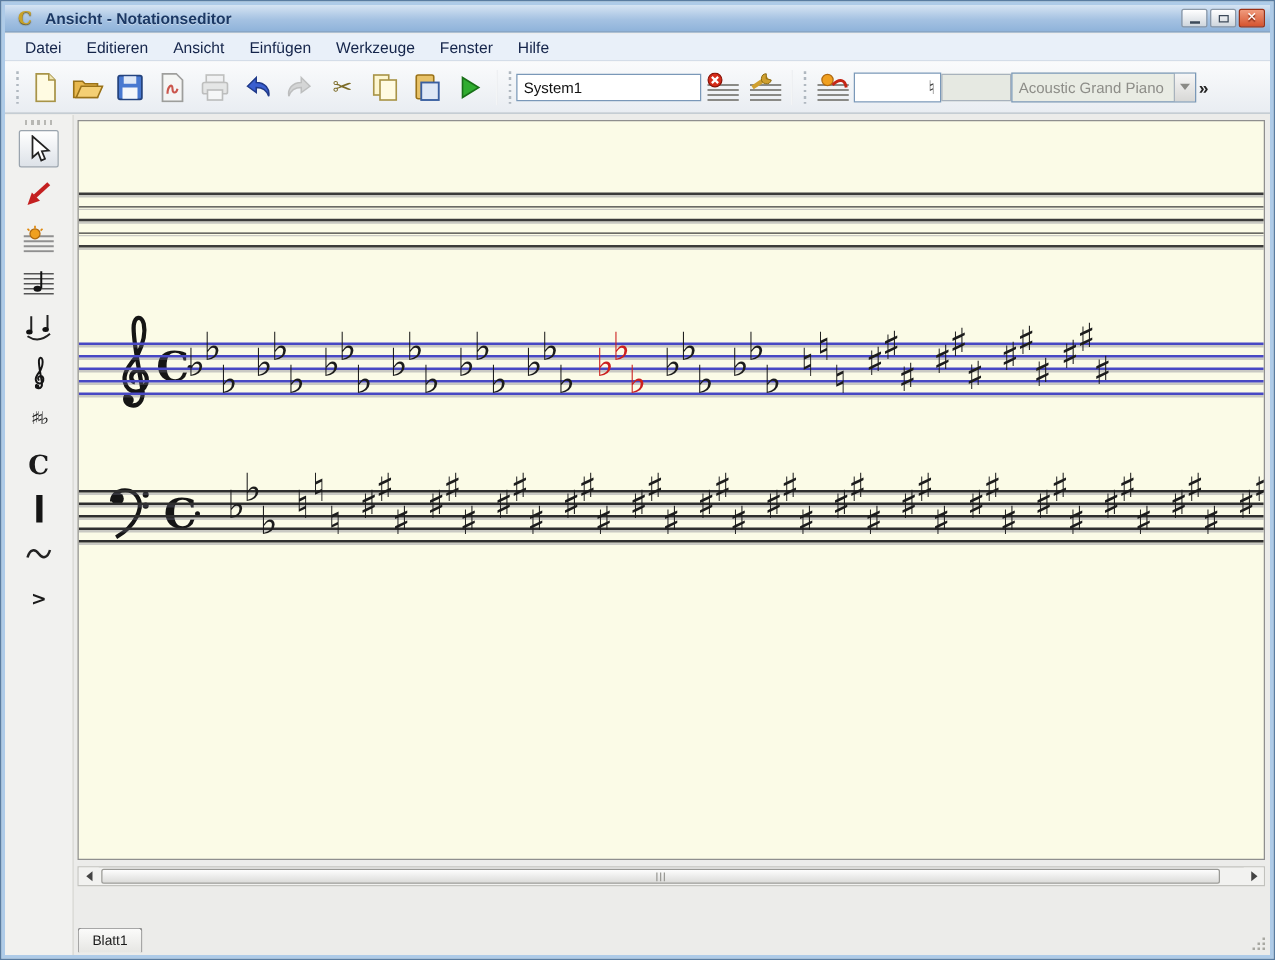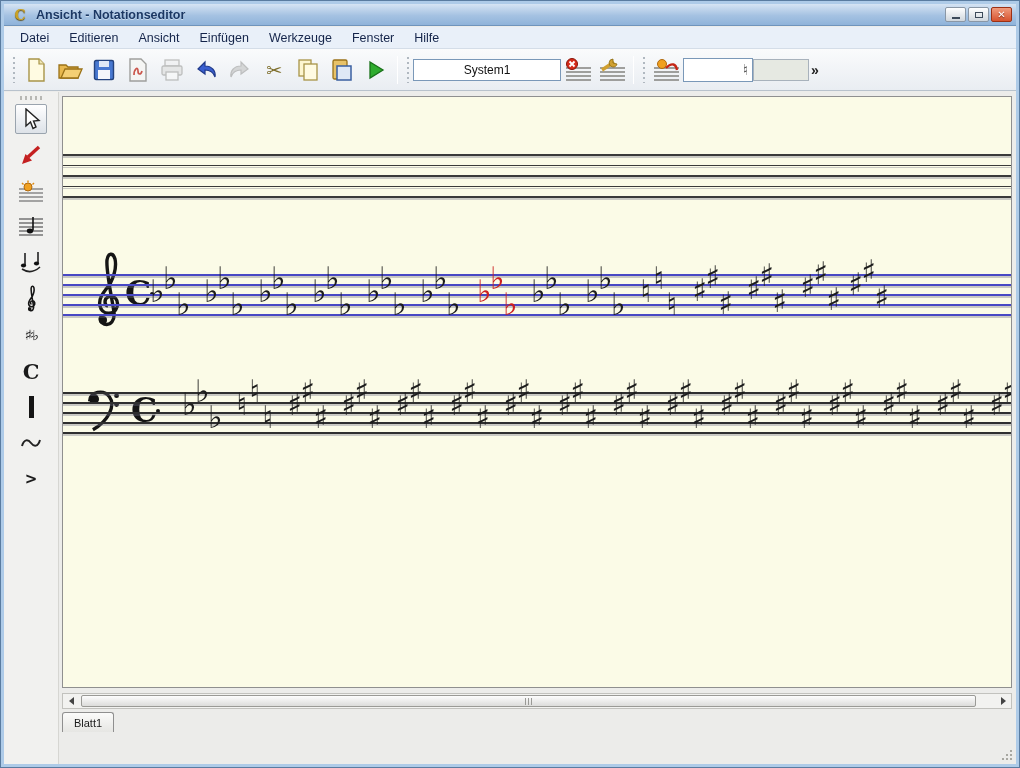--- a/index.html
+++ b/index.html
@@ -29,21 +29,21 @@
   .toolbar{position:absolute;left:3px;top:48px;right:3px;height:42px;
     background:linear-gradient(#fafbfc,#e9edf2);border-bottom:1px solid #b8c2cc;
     display:flex;align-items:center;padding:0 4px;}
   .tb-grip{width:5px;height:26px;margin:0 3px;
     background:repeating-linear-gradient(#b0b8c0 0 2px,transparent 2px 5px);
     background-size:2px 100%;background-repeat:repeat-y;background-position:center;}
   .tb-sep{width:1px;height:28px;background:#c3cad2;border-right:1px solid #fff;margin:0 4px;}
   .tb-btn{width:34px;height:30px;display:flex;align-items:center;justify-content:center;border-radius:3px;}
   .tb-btn.disabled{opacity:.5;}
   .tb-input{height:22px;border:1px solid #7a98b8;background:#fff;font-size:12px;padding:2px 5px;color:#111;}
-  #system-input{width:148px;text-align:center;}
+  #system-input{width:148px;}
   #midi-input{width:56px;background:#e6e9e2;border-color:#a8b2bc;}
   .voice-combo{width:70px;height:24px;border:1px solid #7a98b8;background:#fff;display:flex;
     align-items:center;justify-content:flex-end;padding-right:4px;color:#444;
     font-family:"DejaVu Sans",sans-serif;font-size:15px;}
   .inst-combo{width:148px;height:24px;border:1px solid #7a98b8;background:#e9ece4;display:flex;align-items:center;}
   .inst-text{flex:1;font-size:12px;color:#8d8d88;padding-left:5px;white-space:nowrap;overflow:hidden;}
   .inst-arrow-btn{width:17px;height:100%;border-left:1px solid #a8b2bc;
     background:linear-gradient(#f6f6f6,#d8d8d6);display:flex;align-items:center;justify-content:center;}
   .arrow-down{width:0;height:0;border-left:4px solid transparent;border-right:4px solid transparent;border-top:5px solid #8a8a86;}
   .tb-overflow{margin-left:2px;font-size:14px;font-weight:bold;color:#222;}
@@ -226,20 +226,26 @@
             <line x1="2" y1="22" x2="27" y2="22"></line>
         </g>
         <circle cx="10" cy="6" r="4.5" fill="#f0a020" stroke="#b06a10" stroke-width="1"></circle>
         <path d="M14 10 C20 4 24 6 25 12" fill="none" stroke="#c42616" stroke-width="2.4"></path>
       </svg>
     </span>
     <span class="voice-combo">
       <span>♮</span>
     </span>
     <input class="tb-input" id="midi-input" disabled="" value="" style="">
+    <span class="inst-combo">
+      <span class="inst-text">Acoustic Grand Piano</span>
+      <span class="inst-arrow-btn">
+        <span class="arrow-down"></span>
+      </span>
+    </span>
     <span class="tb-overflow">»</span>
   </div>
 
   <div class="main">
 
     <div class="sidebar">
       <span class="sb-grip"></span>
 
       <span class="tool pressed">
         <svg width="20" height="22" viewBox="0 0 20 22">
@@ -451,18 +457,18 @@
             <i></i>
             <i></i>
             <i></i>
           </span>
       </span>
       <span class="sc-btn">
           <span class="tri-r"></span>
         </span>
     </div>
 
-    <div class="tab" style="left:58px;">Blatt1</div>
+    <div class="tab" style="left:58px;margin-top:30px;">Blatt1</div>
 
     <span class="resize-grip"></span>
   </div>
 
 </div>
 
 </body></html>

